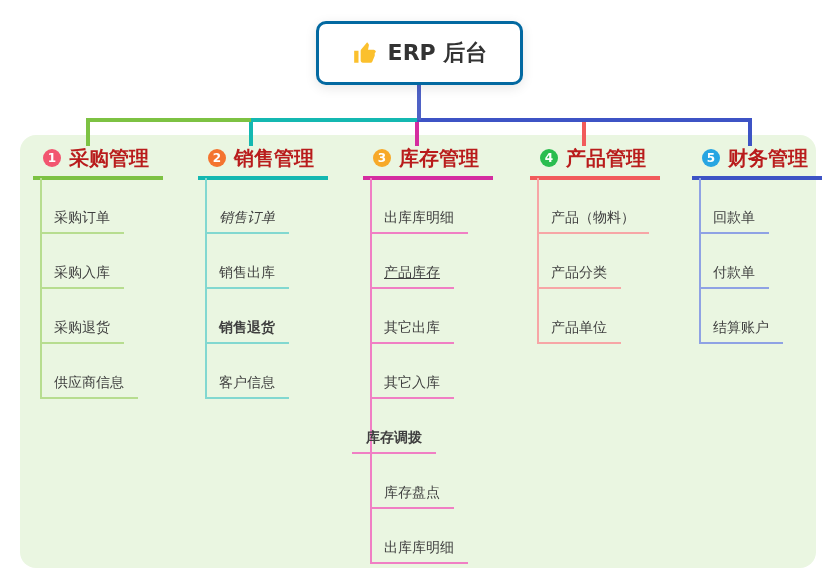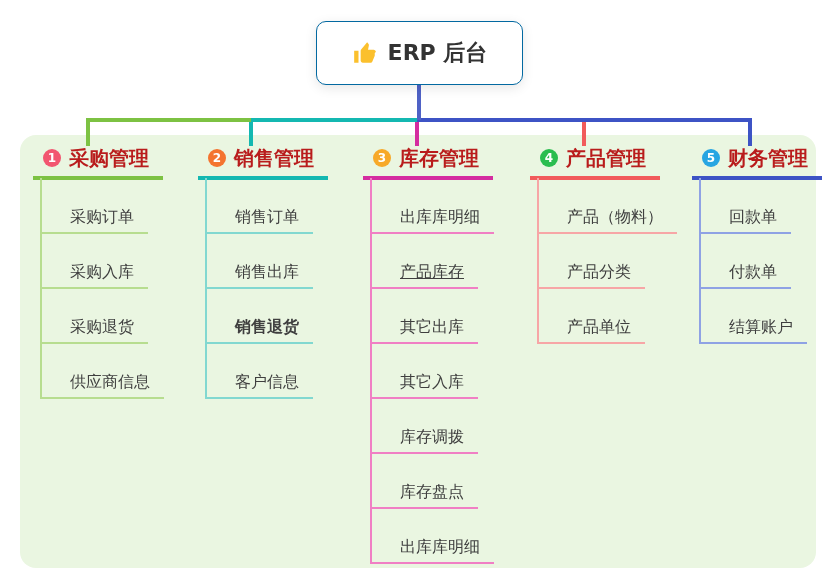--- a/index.html
+++ b/index.html
@@ -18,21 +18,21 @@
     width: 796px; height: 433px;
     border-radius: 16px;
     background: #eaf6e1;
   }
 
   .root-card {
     position: absolute;
     left: 316px; top: 21px;
     width: 207px; height: 64px;
     background: #ffffff;
-    border: 1px solid #0369a1;
+    border: 3px solid #0369a1;
     border-radius: 10px;
     box-shadow: 0 3px 12px rgba(0,0,0,0.10);
     display: flex; align-items: center; justify-content: center;
     gap: 10px;
     font-size: 22px; font-weight: 600; color: #333333;
   }
   .thumb { display: inline-flex; width: 26px; height: 26px; }
   .thumb svg { width: 100%; height: 100%; }
 
   .seg { position: absolute; }
@@ -57,23 +57,23 @@
     line-height: 18px; text-align: center;
     margin-right: 8px;
     flex: 0 0 18px;
   }
   .head-label { font-size: 20px; font-weight: 600; color: #b91c1c; }
 
   .col-line { position: absolute; width: 2px; top: 178px; }
 
   .leaf {
     position: absolute;
-    padding: 0 14px 6px 30px;
+    padding: 0 14px 6px 14px;
     border-bottom: 2px solid #ccc;
-    font-size: 16px; line-height: 18px;
+    font-size: 14px; line-height: 18px;
     color: #3f3f3f;
     white-space: nowrap;
   }
 </style>
 </head>
 <body>
 
 <div class="canvas">
 
   <div class="panel" style="background: rgb(234, 246, 225);"></div>
@@ -124,30 +124,30 @@
   <div class="col-line" style="left: 205px; height: 221px; background: rgb(130, 216, 208);"></div>
   <div class="col-line" style="left: 370px; height: 386px; background: rgb(240, 127, 196);"></div>
   <div class="col-line" style="left: 537px; height: 166px; background: rgb(247, 166, 166);"></div>
   <div class="col-line" style="left: 699px; height: 166px; background: rgb(143, 162, 228);"></div>
 
   <div class="leaf" style="left: 40px; top: 208px; border-bottom-color: rgb(183, 221, 143);">采购订单</div>
   <div class="leaf" style="left: 40px; top: 263px; border-bottom-color: rgb(183, 221, 143);">采购入库</div>
   <div class="leaf" style="left: 40px; top: 318px; border-bottom-color: rgb(183, 221, 143);">采购退货</div>
   <div class="leaf" style="left: 40px; top: 373px; border-bottom-color: rgb(183, 221, 143);">供应商信息</div>
 
-  <div class="leaf" style="left: 205px; top: 208px; border-bottom-color: rgb(130, 216, 208);">销售订单</div>
+  <div class="leaf" style="left: 205px; top: 208px; border-bottom-color: rgb(130, 216, 208); font-style: italic;">销售订单</div>
   <div class="leaf" style="left: 205px; top: 263px; border-bottom-color: rgb(130, 216, 208);">销售出库</div>
   <div class="leaf" style="left: 205px; top: 318px; border-bottom-color: rgb(130, 216, 208); font-weight: bold;">销售退货</div>
   <div class="leaf" style="left: 205px; top: 373px; border-bottom-color: rgb(130, 216, 208);">客户信息</div>
 
   <div class="leaf" style="left: 370px; top: 208px; border-bottom-color: rgb(240, 127, 196);">出库库明细</div>
   <div class="leaf" style="left: 370px; top: 263px; border-bottom-color: rgb(240, 127, 196); text-decoration: underline;">产品库存</div>
   <div class="leaf" style="left: 370px; top: 318px; border-bottom-color: rgb(240, 127, 196);">其它出库</div>
   <div class="leaf" style="left: 370px; top: 373px; border-bottom-color: rgb(240, 127, 196);">其它入库</div>
-  <div class="leaf" style="left: 370px; top: 428px; border-bottom-color: rgb(240, 127, 196);">库存调拨</div>
+  <div class="leaf" style="left: 352px; top: 428px; border-bottom-color: rgb(240, 127, 196); font-weight: bold;">库存调拨</div>
   <div class="leaf" style="left: 370px; top: 483px; border-bottom-color: rgb(240, 127, 196);">库存盘点</div>
   <div class="leaf" style="left: 370px; top: 538px; border-bottom-color: rgb(240, 127, 196);">出库库明细</div>
 
   <div class="leaf" style="left: 537px; top: 208px; border-bottom-color: rgb(247, 166, 166); text-align: center;">产品（物料）</div>
   <div class="leaf" style="left: 537px; top: 263px; border-bottom-color: rgb(247, 166, 166);">产品分类</div>
   <div class="leaf" style="left: 537px; top: 318px; border-bottom-color: rgb(247, 166, 166);">产品单位</div>
 
   <div class="leaf" style="left: 699px; top: 208px; border-bottom-color: rgb(143, 162, 228);">回款单</div>
   <div class="leaf" style="left: 699px; top: 263px; border-bottom-color: rgb(143, 162, 228);">付款单</div>
   <div class="leaf" style="left: 699px; top: 318px; border-bottom-color: rgb(143, 162, 228);">结算账户</div>

